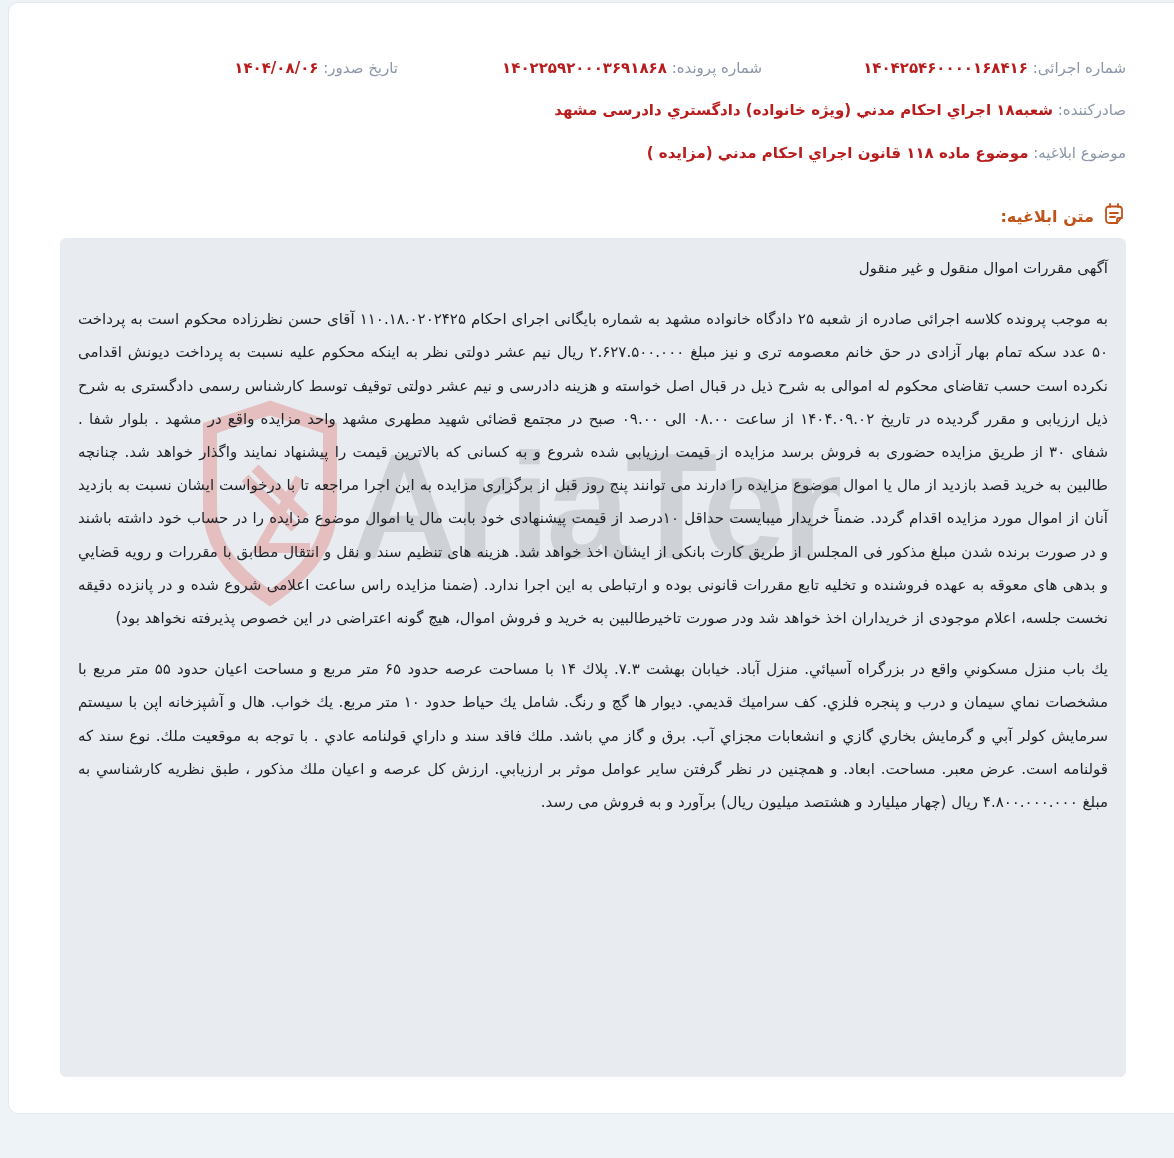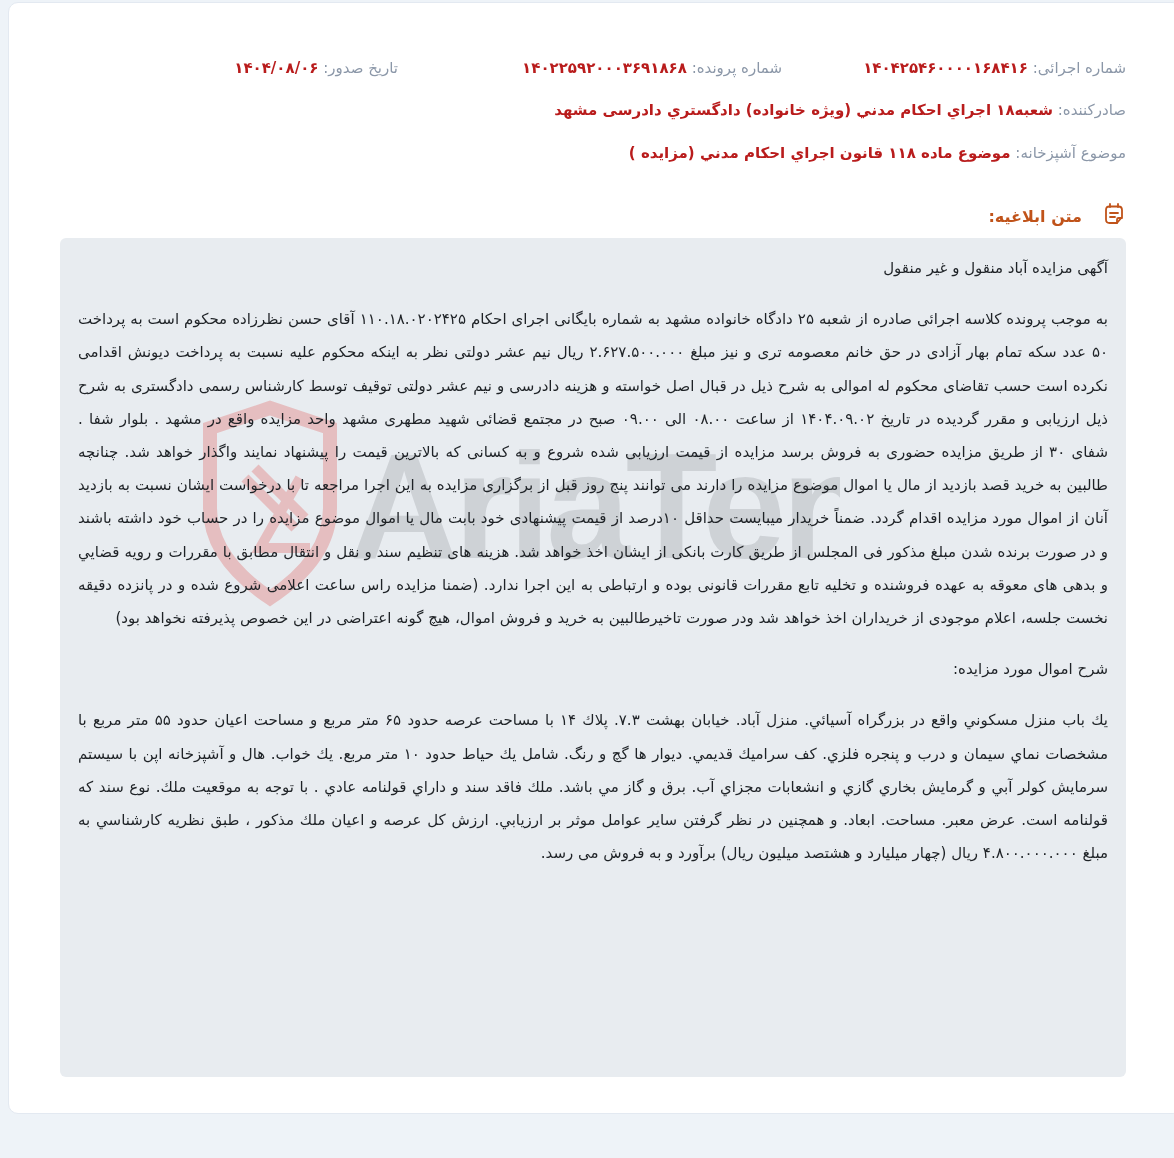--- a/index.html
+++ b/index.html
@@ -39,21 +39,21 @@
       color: #b91c1c;
       font-weight: bold;
     }
     .section-title {
       position: absolute;
       right: 48px;
       top: 202px;
       direction: rtl;
       display: flex;
       align-items: center;
-      gap: 20px;
+      gap: 8px;
       color: #c0531a;
       font-weight: bold;
       font-size: 16px;
     }
     .section-title svg {
       width: 24px;
       height: 24px;
     }
     .body-box {
       position: absolute;
@@ -94,36 +94,36 @@
   </style>
 </head>
 <body>
 
 <div class="card"></div>
 
 <div class="meta-row" style="right:48px; top:59px;">
   <span class="meta-label">شماره اجرائی:</span>
   <span class="meta-value">۱۴۰۴۲۵۴۶۰۰۰۰۱۶۸۴۱۶</span>
 </div>
-<div class="meta-row" style="right:392px; top:59px;">
+<div class="meta-row" style="right:412px; top:59px;">
   <span class="meta-label">شماره پرونده:</span>
   <span class="meta-value">۱۴۰۲۲۵۹۲۰۰۰۳۶۹۱۸۶۸</span>
 </div>
 <div class="meta-row" style="right:776px; top:59px;">
   <span class="meta-label">تاریخ صدور:</span>
   <span class="meta-value">۱۴۰۴/۰۸/۰۶</span>
 </div>
 
 <div class="meta-row" style="right:48px; top:101px;">
   <span class="meta-label">صادرکننده:</span>
   <span class="meta-value">شعبه۱۸ اجراي احكام مدني (ويژه خانواده) دادگستري دادرسی مشهد</span>
 </div>
 
 <div class="meta-row" style="right:48px; top:144px;">
-  <span class="meta-label">موضوع آشپزخانه:</span>
+  <span class="meta-label">موضوع ابلاغیه:</span>
   <span class="meta-value">موضوع ماده ۱۱۸ قانون اجراي احكام مدني (مزايده )</span>
 </div>
 
 <div class="section-title">
   <span>
     <svg viewBox="0 0 24 24" fill="none" stroke="#c0531a" stroke-width="1.8" stroke-linecap="round" stroke-linejoin="round">
       <path d="M8 2v3M16 2v3"></path>
       <path d="M4 8c0-2 1-3.5 3.5-3.5h9C19 4.5 20 6 20 8v7l-5 6H7.5C5 21 4 19.5 4 17.5V8z"></path>
       <path d="M8 11h8M8 15h5"></path>
       <path d="M15 21v-3.5c0-1 .5-1.5 1.5-1.5H20"></path>
@@ -134,18 +134,17 @@
 
 <div class="body-box">
   <svg class="watermark" viewBox="0 0 640 210">
     <g opacity="0.55">
       <path d="M70 10 L130 30 L130 110 C130 150 100 180 70 200 C40 180 10 150 10 110 L10 30 Z" fill="none" stroke="#e39a9a" stroke-width="14"></path>
       <path d="M45 80 L95 130 M55 70 L105 120 M100 80 L60 150 L110 150" fill="none" stroke="#e39a9a" stroke-width="10"></path>
       <text x="150" y="160" font-family="Liberation Sans, sans-serif" font-weight="bold" font-size="150" fill="#b9bdc2" letter-spacing="-4">AriaTender.net</text>
     </g>
   </svg>
   <div class="body-text">
-    <p class="heading">آگهی مزایده آباد منقول و غیر منقول</p>
+    <p class="heading">آگهی مقررات اموال منقول و غیر منقول</p>
     <p>به موجب پرونده کلاسه اجرائی صادره از شعبه  ۲۵  دادگاه خانواده  مشهد به شماره بایگانی اجرای احکام  ۱۱۰.۱۸.۰۲۰۲۴۲۵  آقای  حسن نظرزاده  محکوم است به پرداخت ۵۰  عدد سکه تمام  بهار آزادی  در حق خانم  معصومه تری  و نیز مبلغ  ۲.۶۲۷.۵۰۰.۰۰۰ ریال نیم عشر دولتی نظر به اینکه محکوم علیه نسبت به پرداخت دیونش اقدامی نکرده است حسب تقاضای محکوم له اموالی به شرح ذیل در قبال اصل خواسته و هزینه دادرسی و نیم عشر دولتی توقیف توسط کارشناس رسمی دادگستری به شرح ذیل ارزیابی و مقرر گردیده در تاریخ  ۱۴۰۴.۰۹.۰۲    از ساعت     ۰۸.۰۰     الی     ۰۹.۰۰     صبح در مجتمع قضائی شهید مطهری  مشهد واحد مزایده واقع در مشهد . بلوار شفا . شفای ۳۰  از طریق مزایده حضوری به فروش برسد مزایده از قیمت ارزیابی شده شروع و به کسانی که بالاترین قیمت را پیشنهاد نمایند واگذار خواهد شد. چنانچه طالبین به خرید قصد بازدید از مال یا اموال موضوع مزایده را دارند می توانند پنج روز قبل از برگزاری مزایده به این اجرا مراجعه تا با درخواست ایشان نسبت به بازدید آنان از اموال مورد مزایده اقدام گردد. ضمناً خریدار میبایست حداقل ۱۰درصد از قیمت پیشنهادی خود بابت مال یا اموال موضوع مزایده را در حساب خود داشته باشند و در صورت برنده شدن مبلغ مذکور فی المجلس از طریق کارت بانکی از ایشان اخذ خواهد شد. هزینه های تنظیم سند و نقل و انتقال مطابق با مقررات و رویه قضايي و بدهی های معوقه به عهده فروشنده و تخلیه تابع مقررات قانونی بوده و ارتباطی به این اجرا ندارد. (ضمنا مزایده راس ساعت اعلامی شروع شده و در پانزده دقیقه نخست جلسه، اعلام موجودی  از خریداران اخذ خواهد شد ودر صورت تاخیرطالبین به خرید و فروش اموال، هیچ گونه اعتراضی در این خصوص پذیرفته نخواهد بود)</p>
-    <p>شرح اموال مورد مزایده:</p>
     <p>يك باب منزل مسكوني واقع در بزرگراه آسيائي. منزل آباد. خيابان بهشت ۷.۳. پلاك ۱۴ با مساحت عرصه حدود ۶۵ متر مربع و مساحت اعيان حدود ۵۵ متر مربع با مشخصات نماي سيمان و درب و پنجره فلزي. كف سراميك قديمي. ديوار ها گچ و رنگ. شامل يك حياط حدود ۱۰ متر مربع. يك خواب. هال و آشپزخانه اپن با سيستم سرمايش كولر آبي و گرمايش بخاري گازي و انشعابات مجزاي آب. برق و گاز مي باشد. ملك فاقد سند و داراي قولنامه عادي . با توجه به موقعيت ملك. نوع سند كه قولنامه است. عرض معبر. مساحت. ابعاد. و همچنين در نظر گرفتن ساير عوامل موثر بر ارزيابي. ارزش كل عرصه و اعيان ملك مذكور ، طبق نظريه  كارشناسي به مبلغ ۴.۸۰۰.۰۰۰.۰۰۰ ريال (چهار ميليارد و هشتصد ميليون ريال) برآورد و به فروش می رسد.</p>
   </div>
 </div>
 
 </body></html>

